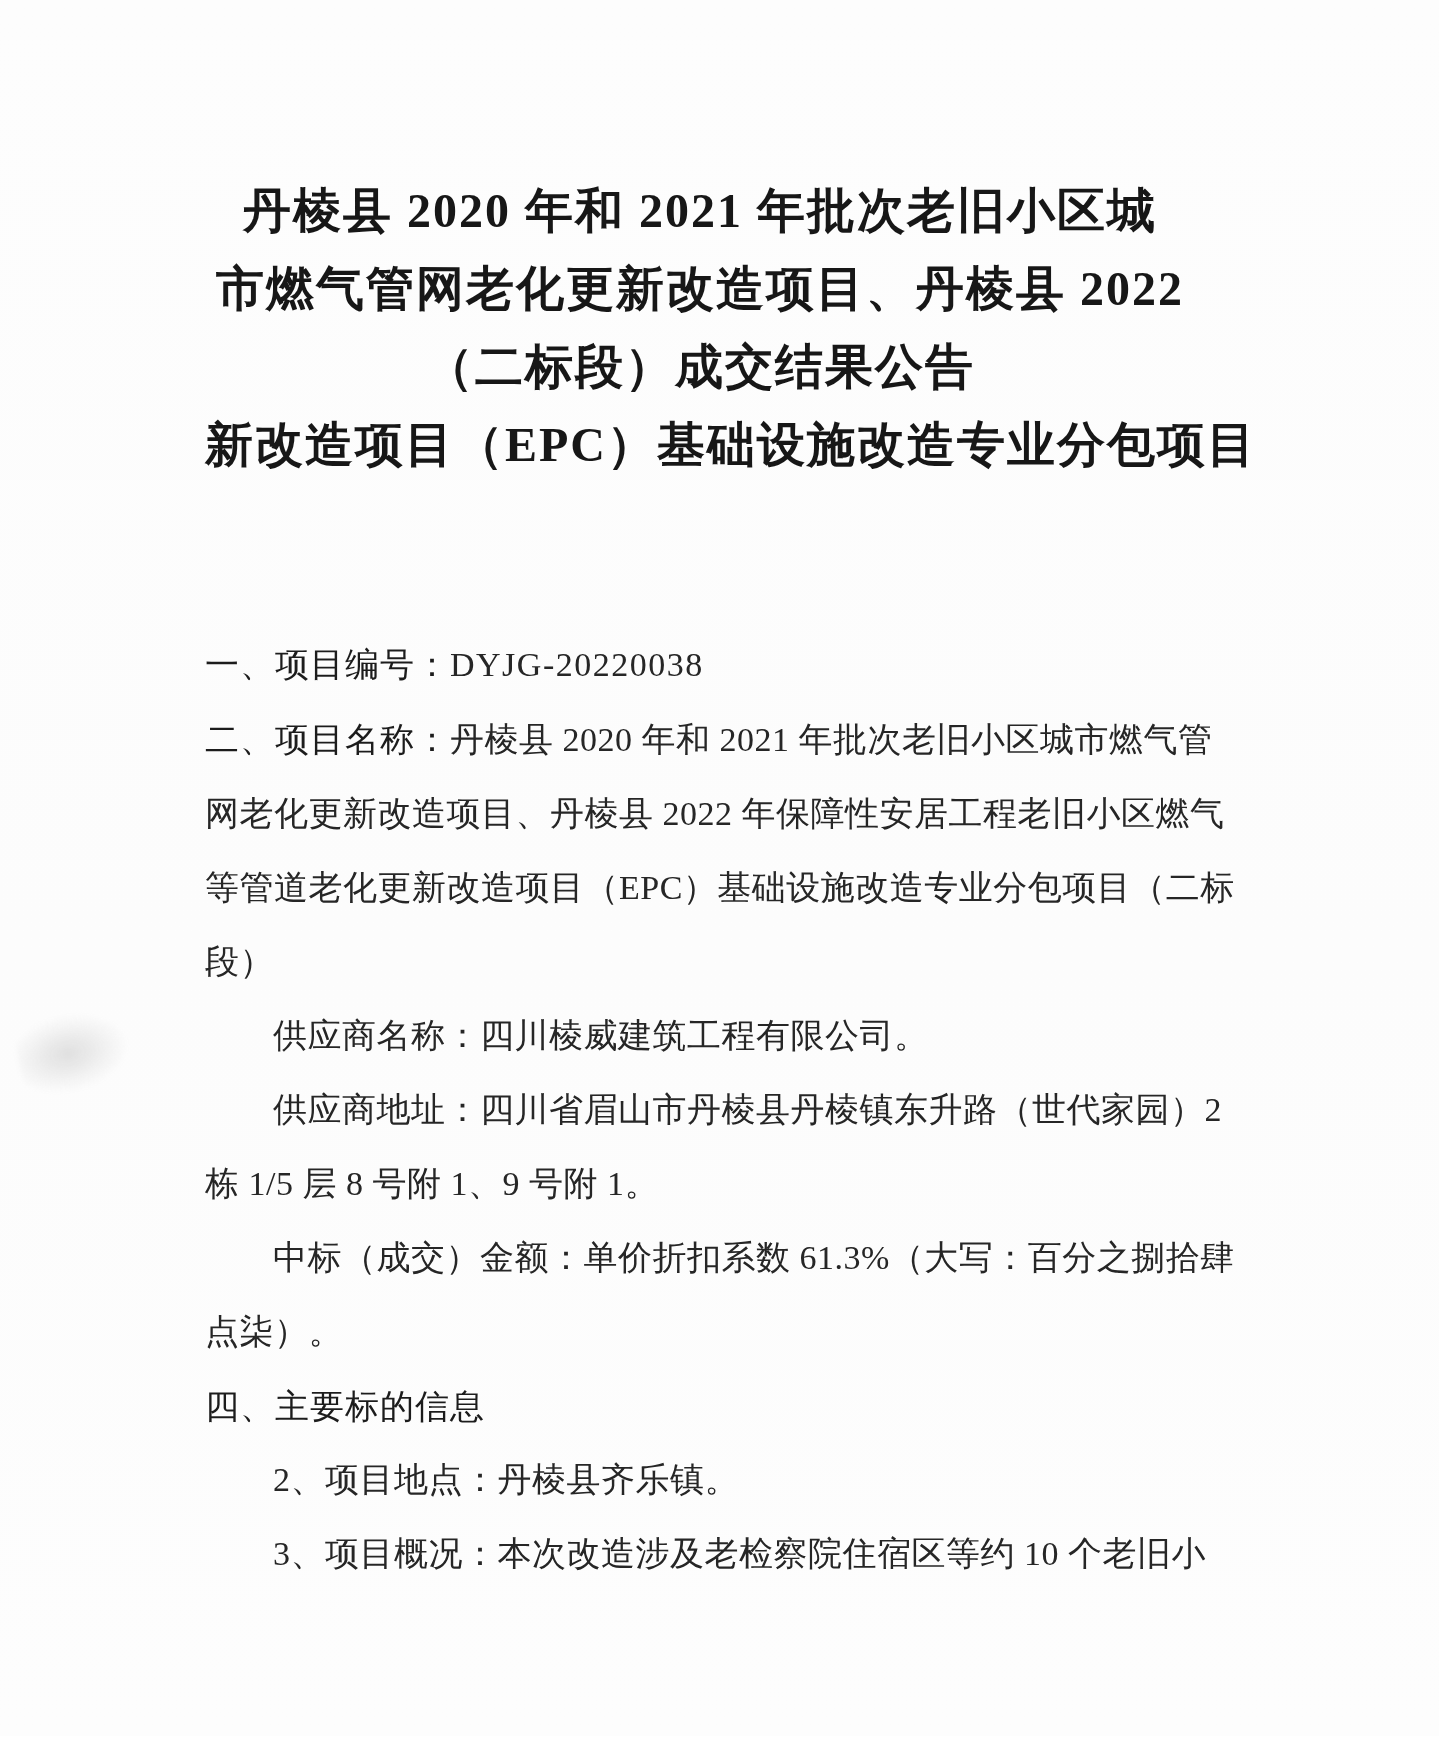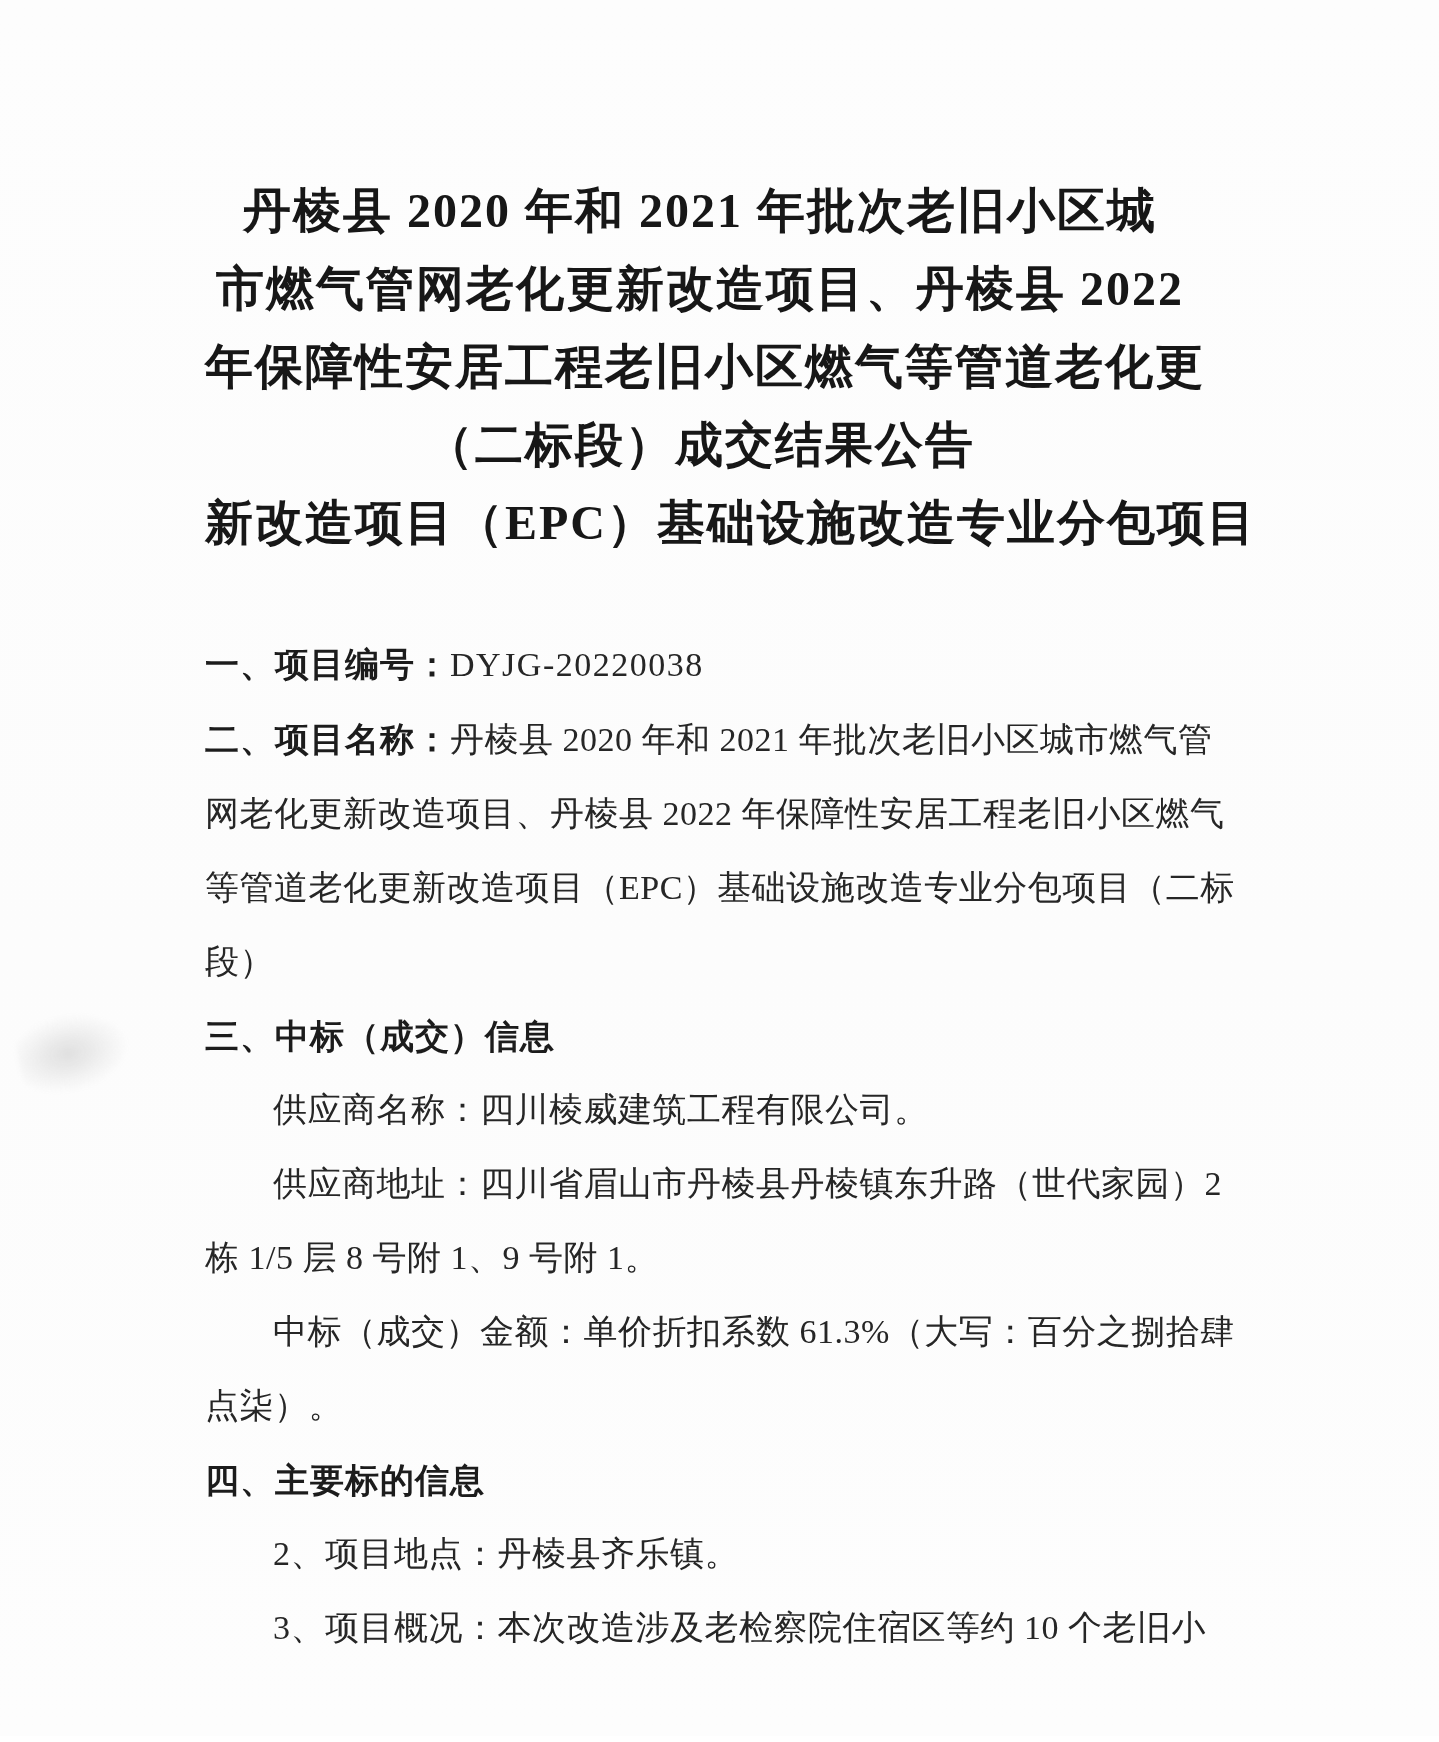--- a/index.html
+++ b/index.html
@@ -47,59 +47,57 @@
     width: 992px;
     font-size: 34px;
     line-height: 74px;
     color: #262626;
     letter-spacing: 0.5px;
   }
   .line { white-space: nowrap; }
   .indent { padding-left: 68px; }
   .hei {
     font-family: "Liberation Sans", sans-serif;
-    font-weight: 700;
+    font-weight: 400;
     color: #1c1c1c;
     letter-spacing: 1px;
   }
   .latin {
     font-family: "Liberation Serif", serif;
     letter-spacing: 1.5px;
     margin-top: 38px;
   }
 </style>
 </head>
 <body>
 
 <div class="page">
 
   <div class="smudge"></div>
 
   <div class="title">
     <div class="t-line">丹棱县 2020 年和 2021 年批次老旧小区城</div>
     <div class="t-line">市燃气管网老化更新改造项目、丹棱县 2022</div>
-    <div class="t-line">年保障性安居工程老旧小区燃气等管道老化更</div>
     <div class="t-line">（二标段）成交结果公告</div>
     <div class="t-line">新改造项目（EPC）基础设施改造专业分包项目</div>
   </div>
 
   <div class="body-text">
 
     <div class="line">
       <span class="hei">一、项目编号：</span><span class="latin">DYJG-20220038</span>
     </div>
 
     <div class="line">
       <span class="hei">二、项目名称：</span><span>丹棱县 2020 年和 2021 年批次老旧小区城市燃气管</span>
     </div>
     <div class="line">网老化更新改造项目、丹棱县 2022 年保障性安居工程老旧小区燃气</div>
     <div class="line">等管道老化更新改造项目（EPC）基础设施改造专业分包项目（二标</div>
     <div class="line">段）</div>
 
-    <div class="line hei">三、中标（成交）信息</div>
 
     <div class="line indent">供应商名称：四川棱威建筑工程有限公司。</div>
 
     <div class="line indent">供应商地址：四川省眉山市丹棱县丹棱镇东升路（世代家园）2</div>
     <div class="line">栋 1/5 层 8 号附 1、9 号附 1。</div>
 
     <div class="line indent">中标（成交）金额：单价折扣系数 61.3%（大写：百分之捌拾肆</div>
     <div class="line">点柒）。</div>
 
     <div class="line hei">四、主要标的信息</div>

